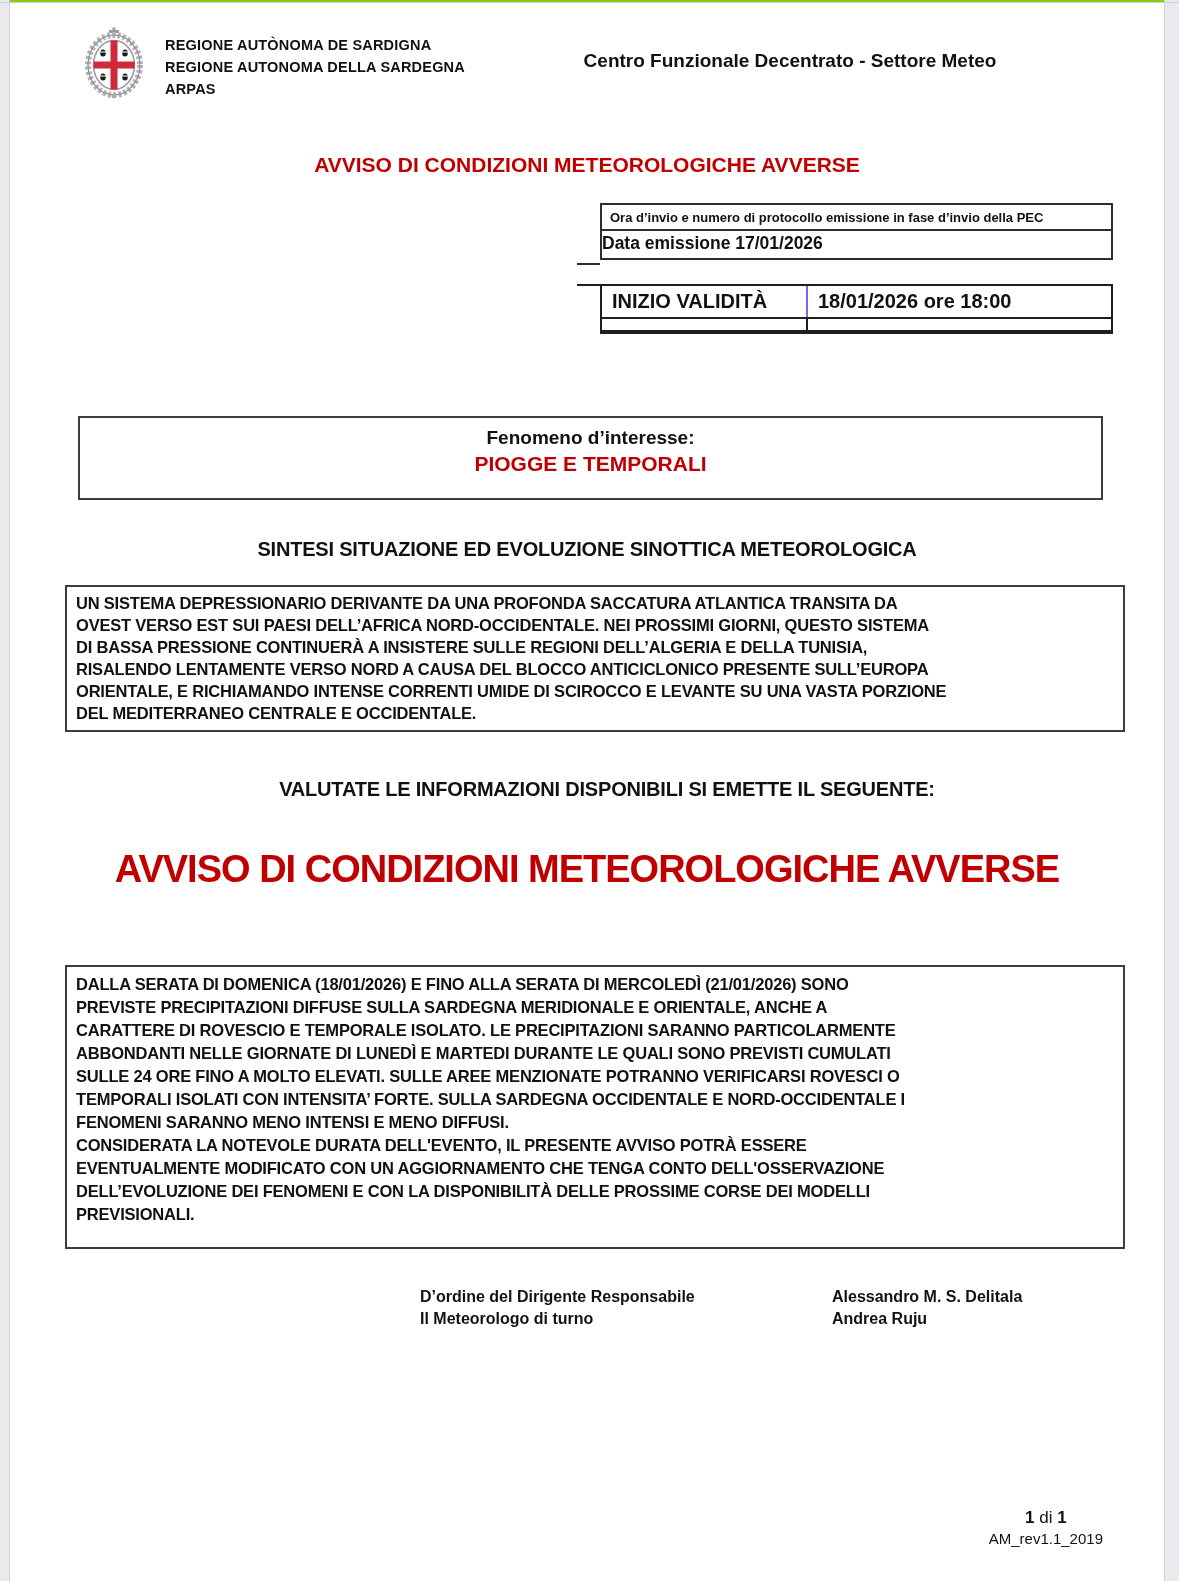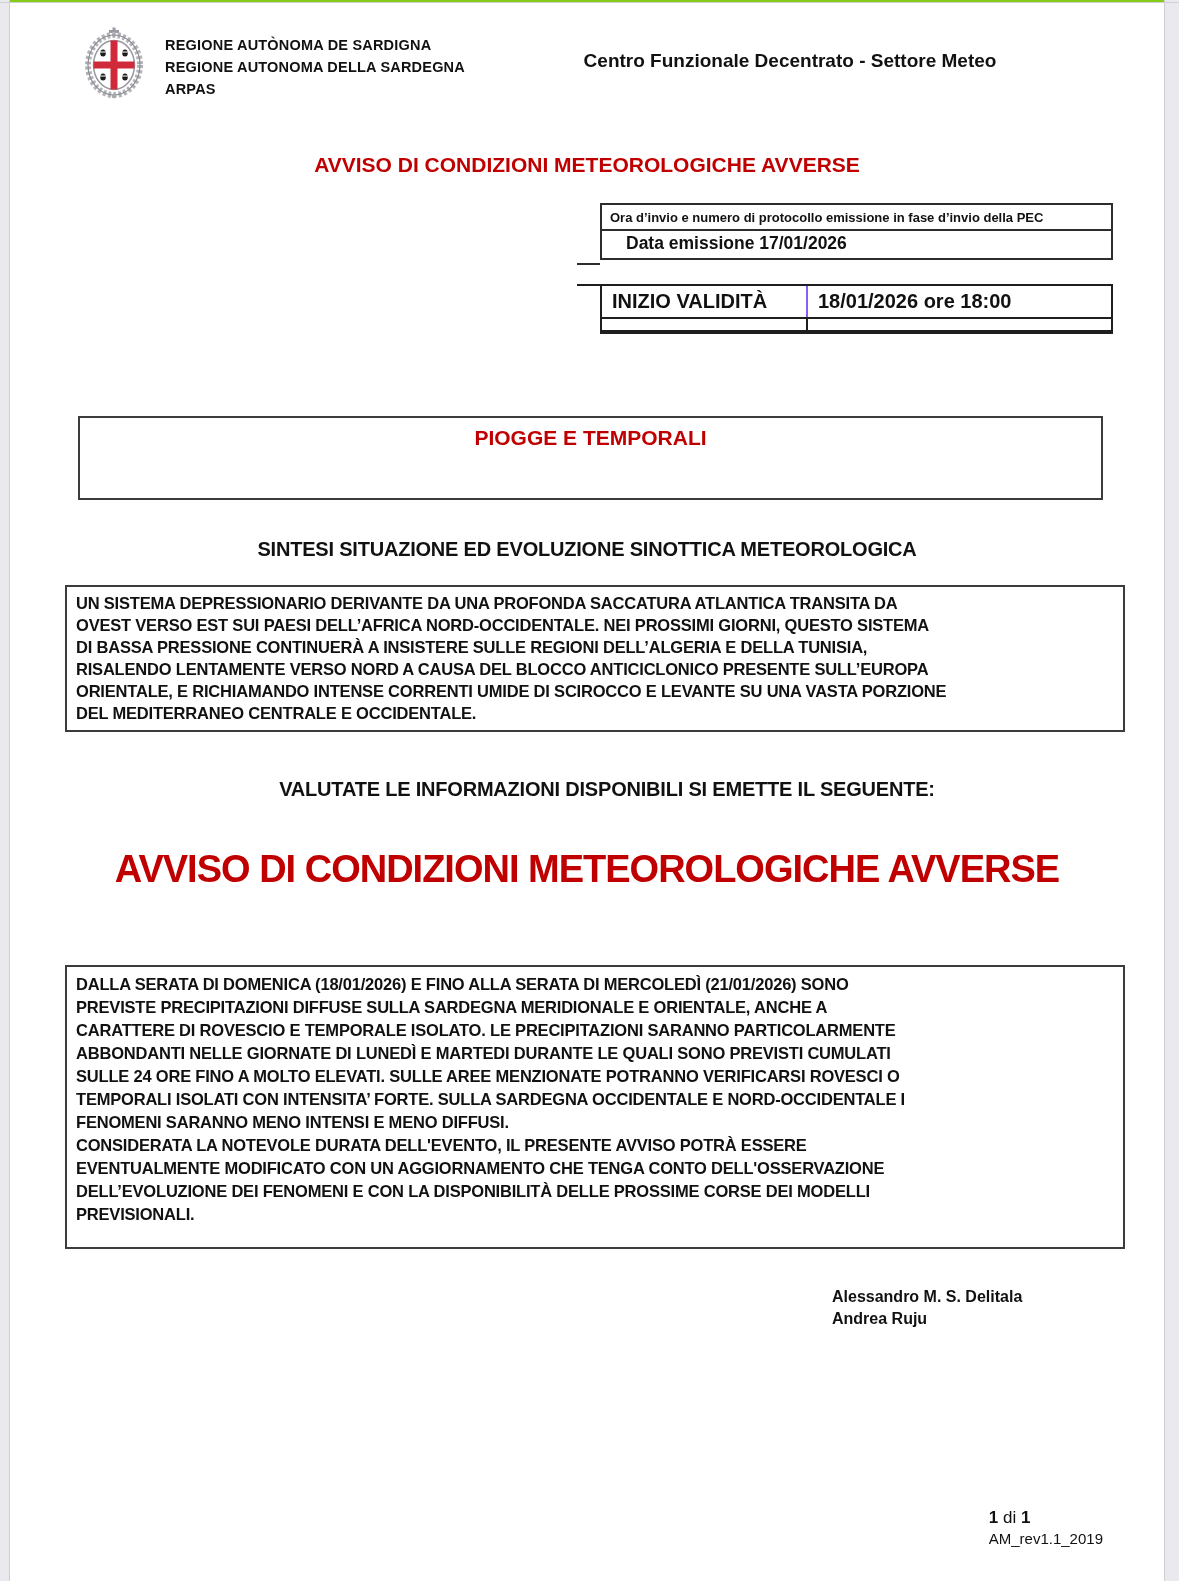--- a/index.html
+++ b/index.html
@@ -16,21 +16,21 @@
   .logo { position:absolute; left:73px; top:24px; }
 
   .org-lines { position:absolute; left:155px; top:31px; font-size:14.5px; font-weight:bold; line-height:22px; letter-spacing:0.2px; white-space:pre-line; }
 
   .dept { position:absolute; left:450px; top:47px; width:660px; text-align:center; font-size:19px; font-weight:bold; }
 
   .title-small { position:absolute; left:0; top:150px; width:100%; text-align:center; font-size:21px; font-weight:bold; color:var(--accent-red); }
 
   .pec-box { position:absolute; left:590px; top:200px; width:513px; border:2px solid #2d2d2d; background:#fff; }
   .pec-row1 { padding:5px 8px 4px; font-size:13px; font-weight:bold; border-bottom:2px solid #2d2d2d; }
-  .pec-row2 { padding:2px 24px 4px; font-size:17.5px; font-weight:bold; }
+  .pec-row2 { padding:2px 0 4px; font-size:17.5px; font-weight:bold; }
   .pec-tail { position:absolute; left:567px; top:260px; width:23px; height:2px; background:#2d2d2d; }
 
   .validity { position:absolute; left:590px; top:281px; width:513px; border:2px solid #1e1e1e; background:#fff; }
   .v-row { display:flex; align-items:center; }
   .v-row.filled { height:31px; font-size:20px; font-weight:bold; }
   .v-row.spacer { height:15px; border-top:2px solid #1e1e1e; border-bottom:2px solid #1e1e1e; }
   .v-label { width:206px; padding-left:10px; align-self:stretch; display:flex; align-items:center; border-right:2px solid #8b5cf6; }
   .v-value { padding-left:10px; }
   .v-spacer-cell { width:206px; align-self:stretch; border-right:2px solid #1e1e1e; }
   .validity-tail { position:absolute; left:567px; top:281px; width:23px; height:2px; background:#1e1e1e; }
@@ -47,21 +47,21 @@
               font-size:16.5px; font-weight:bold; letter-spacing:-0.2px; white-space:pre-line; }
   .box-sintesi { top:582px; line-height:22px; padding:5px 9px 6px; }
   .box-main    { top:962px; line-height:23px; padding:6px 9px 21px; }
 
   .title-big { position:absolute; left:0; top:845px; width:100%; text-align:center; font-size:38px; font-weight:bold; letter-spacing:-1px; color:var(--accent-red); }
 
   .sig { position:absolute; top:1283px; font-size:16px; font-weight:bold; line-height:22px; white-space:pre-line; }
   .sig-left { left:410px; }
   .sig-right { left:822px; }
 
-  .footer { position:absolute; right:61px; top:1505px; text-align:left; }
+  .footer { position:absolute; right:61px; top:1505px; text-align:center; }
   .page-info { font-size:17px; }
   .page-info .pnum { font-weight:bold; }
   .revision { font-size:15px; margin-top:2px; }
 </style>
 </head>
 <body>
 
 <div class="canvas">
   <div class="topline"></div>
   <div class="edge-left"></div>
@@ -111,20 +111,21 @@
         <div class="v-label">INIZIO VALIDITÀ</div>
         <div class="v-value">18/01/2026 ore 18:00</div>
       </div>
       <div class="v-row spacer">
         <div class="v-spacer-cell"></div>
       </div>
     </div>
     <div class="validity-tail"></div>
 
     <div class="phen-box">
+      <div class="phen-label">Fenomeno d’interesse:</div>
       <div class="phen-value">PIOGGE E TEMPORALI</div>
     </div>
 
     <div class="heading h-sintesi">SINTESI SITUAZIONE ED EVOLUZIONE SINOTTICA METEOROLOGICA</div>
     <div class="text-box box-sintesi">UN SISTEMA DEPRESSIONARIO DERIVANTE DA UNA PROFONDA SACCATURA ATLANTICA TRANSITA DA
 OVEST VERSO EST SUI PAESI DELL’AFRICA NORD-OCCIDENTALE.  NEI PROSSIMI GIORNI, QUESTO SISTEMA
 DI BASSA PRESSIONE CONTINUERÀ A INSISTERE SULLE REGIONI DELL’ALGERIA E DELLA TUNISIA,
 RISALENDO LENTAMENTE VERSO NORD A CAUSA DEL BLOCCO ANTICICLONICO PRESENTE SULL’EUROPA
 ORIENTALE, E RICHIAMANDO INTENSE CORRENTI UMIDE DI SCIROCCO E LEVANTE SU UNA VASTA PORZIONE
 DEL MEDITERRANEO CENTRALE E OCCIDENTALE.</div>
@@ -138,20 +139,22 @@
 CARATTERE DI ROVESCIO E TEMPORALE ISOLATO. LE PRECIPITAZIONI SARANNO PARTICOLARMENTE
 ABBONDANTI NELLE GIORNATE DI LUNEDÌ E MARTEDI DURANTE LE QUALI SONO PREVISTI CUMULATI
 SULLE 24 ORE FINO A MOLTO ELEVATI. SULLE AREE MENZIONATE POTRANNO VERIFICARSI ROVESCI O
 TEMPORALI ISOLATI CON INTENSITA’ FORTE. SULLA SARDEGNA OCCIDENTALE E NORD-OCCIDENTALE I
 FENOMENI SARANNO MENO INTENSI E MENO DIFFUSI.
 CONSIDERATA LA NOTEVOLE DURATA DELL'EVENTO, IL PRESENTE AVVISO POTRÀ ESSERE
 EVENTUALMENTE MODIFICATO CON UN AGGIORNAMENTO CHE TENGA CONTO DELL'OSSERVAZIONE
 DELL’EVOLUZIONE DEI FENOMENI E CON LA DISPONIBILITÀ DELLE PROSSIME CORSE DEI MODELLI
 PREVISIONALI.</div>
 
+    <div class="sig sig-left">D’ordine del Dirigente Responsabile
+Il Meteorologo di turno</div>
     <div class="sig sig-right">Alessandro M. S. Delitala
 Andrea Ruju</div>
 
     <div class="footer">
       <div class="page-info">
         <span class="pnum">1</span><span> di </span><span class="pnum">1</span>
       </div>
       <div class="revision">AM_rev1.1_2019</div>
     </div>
 

